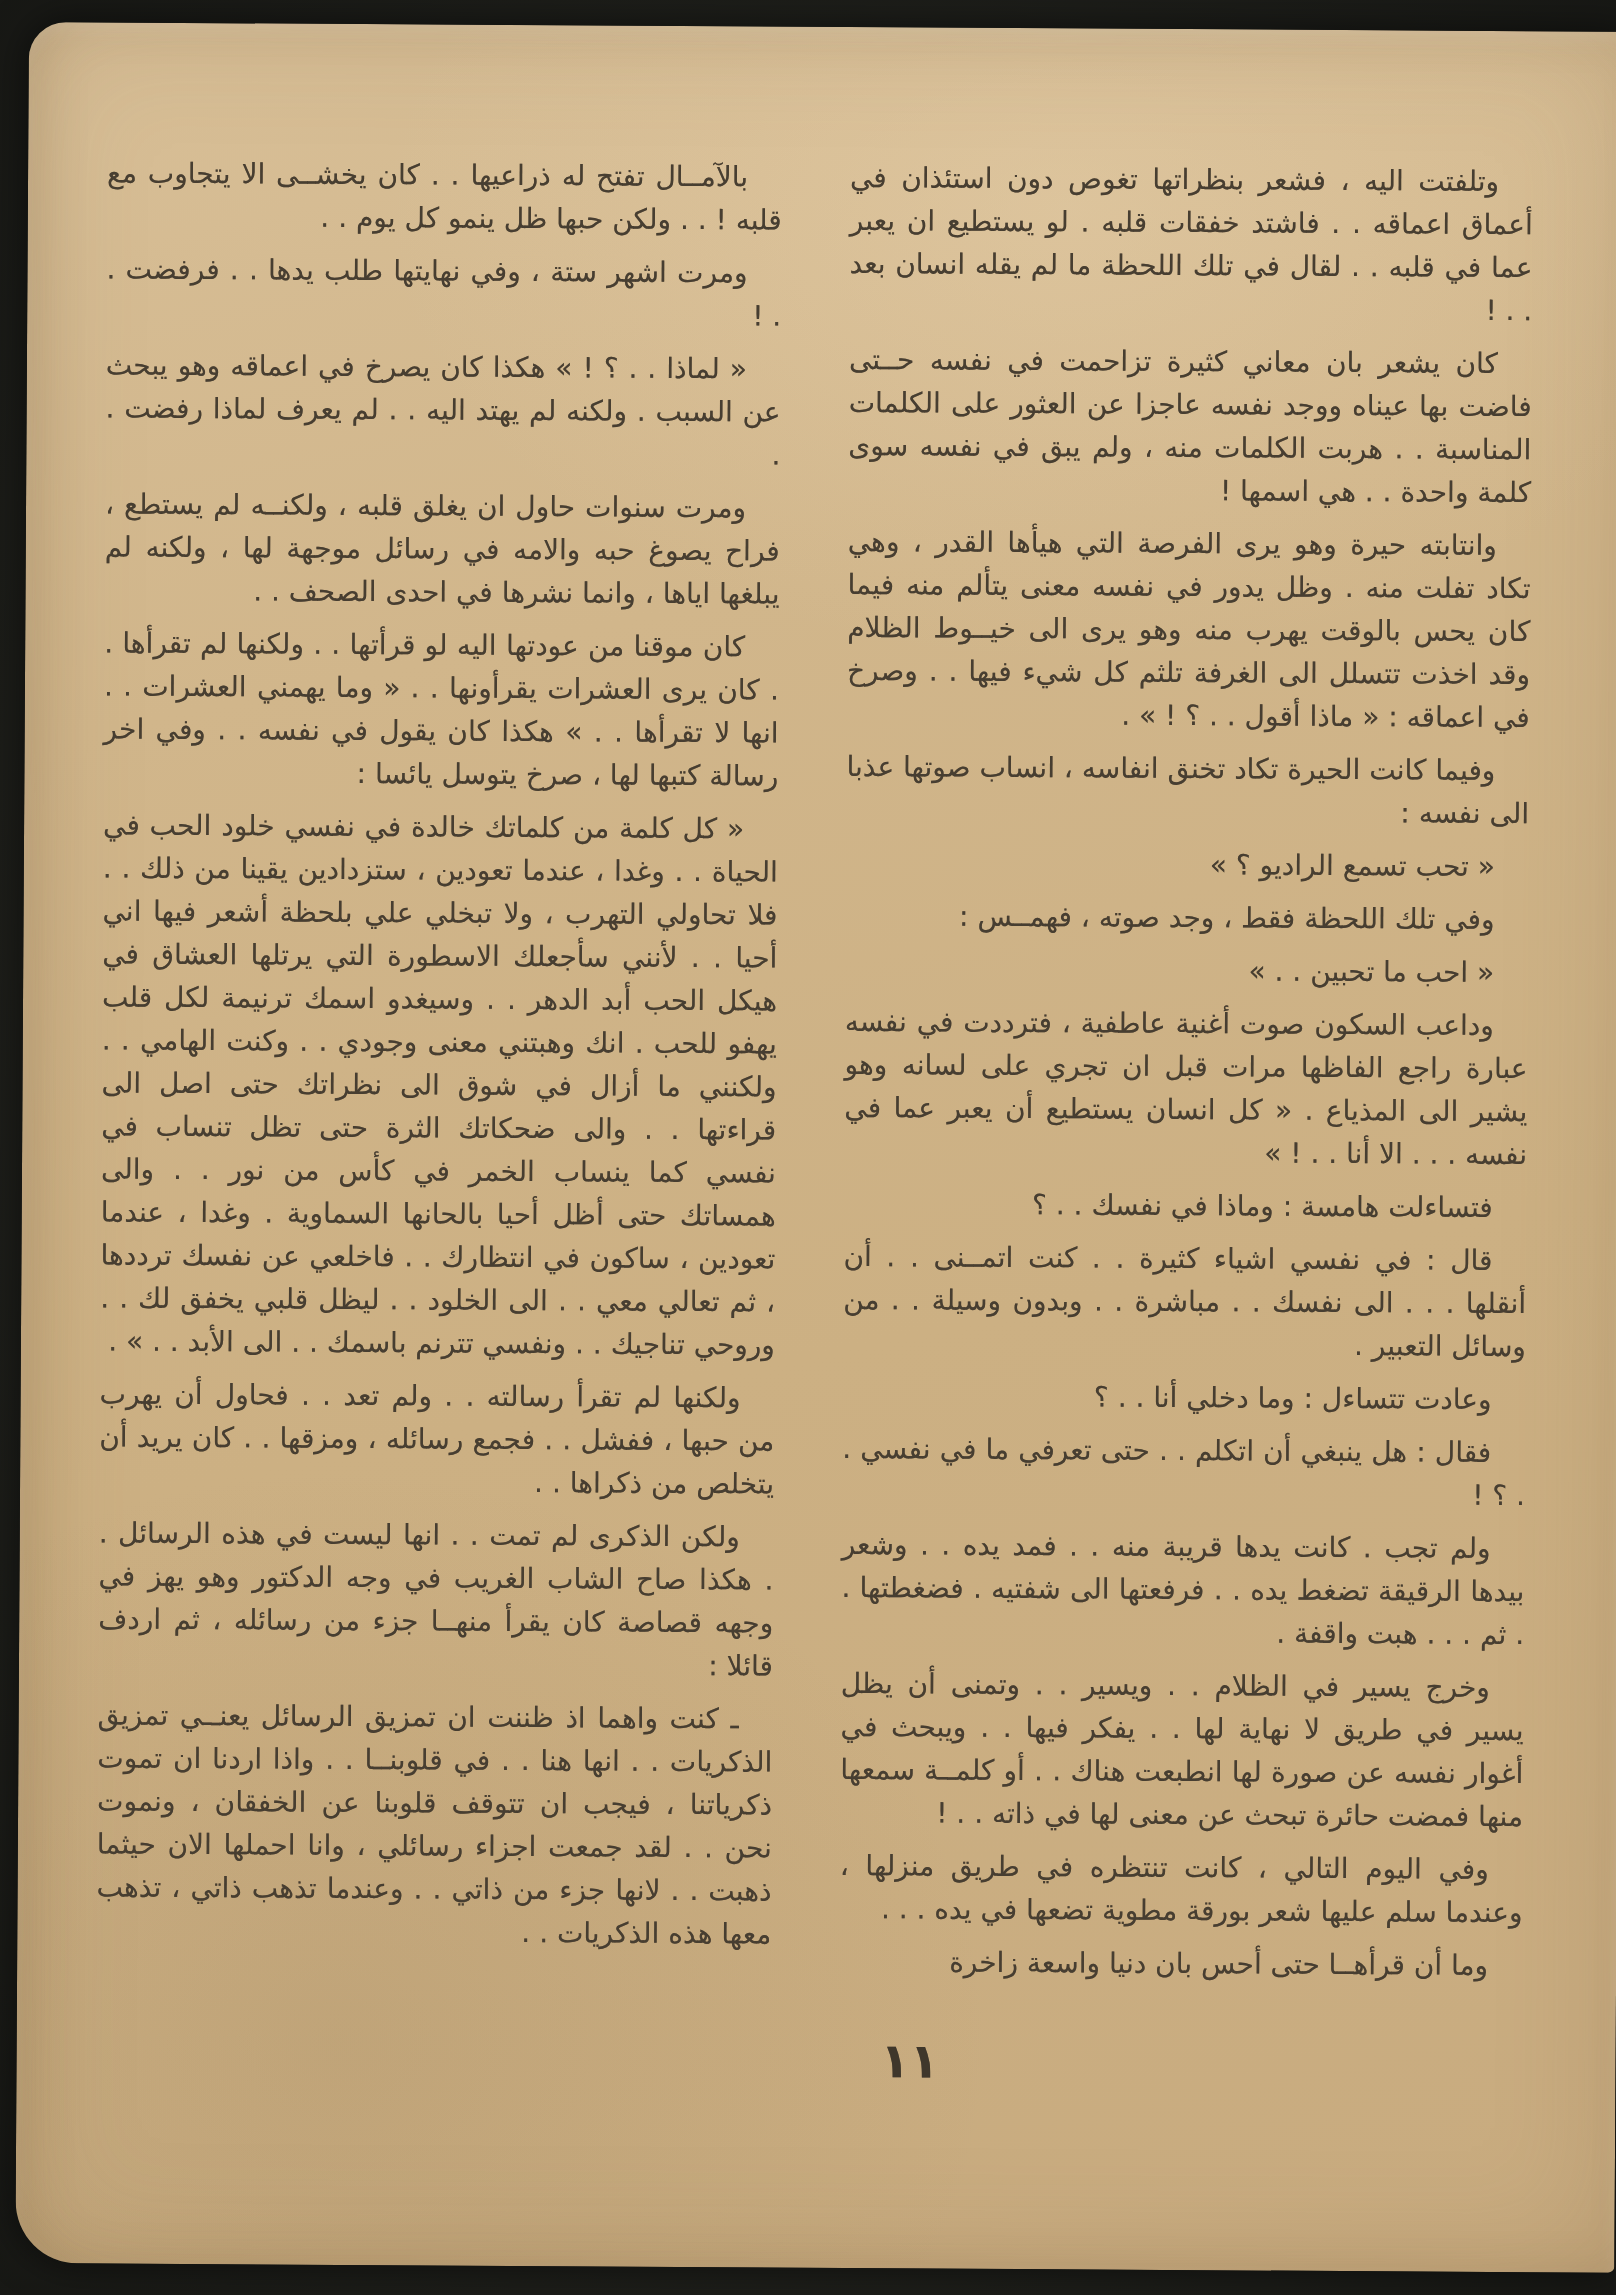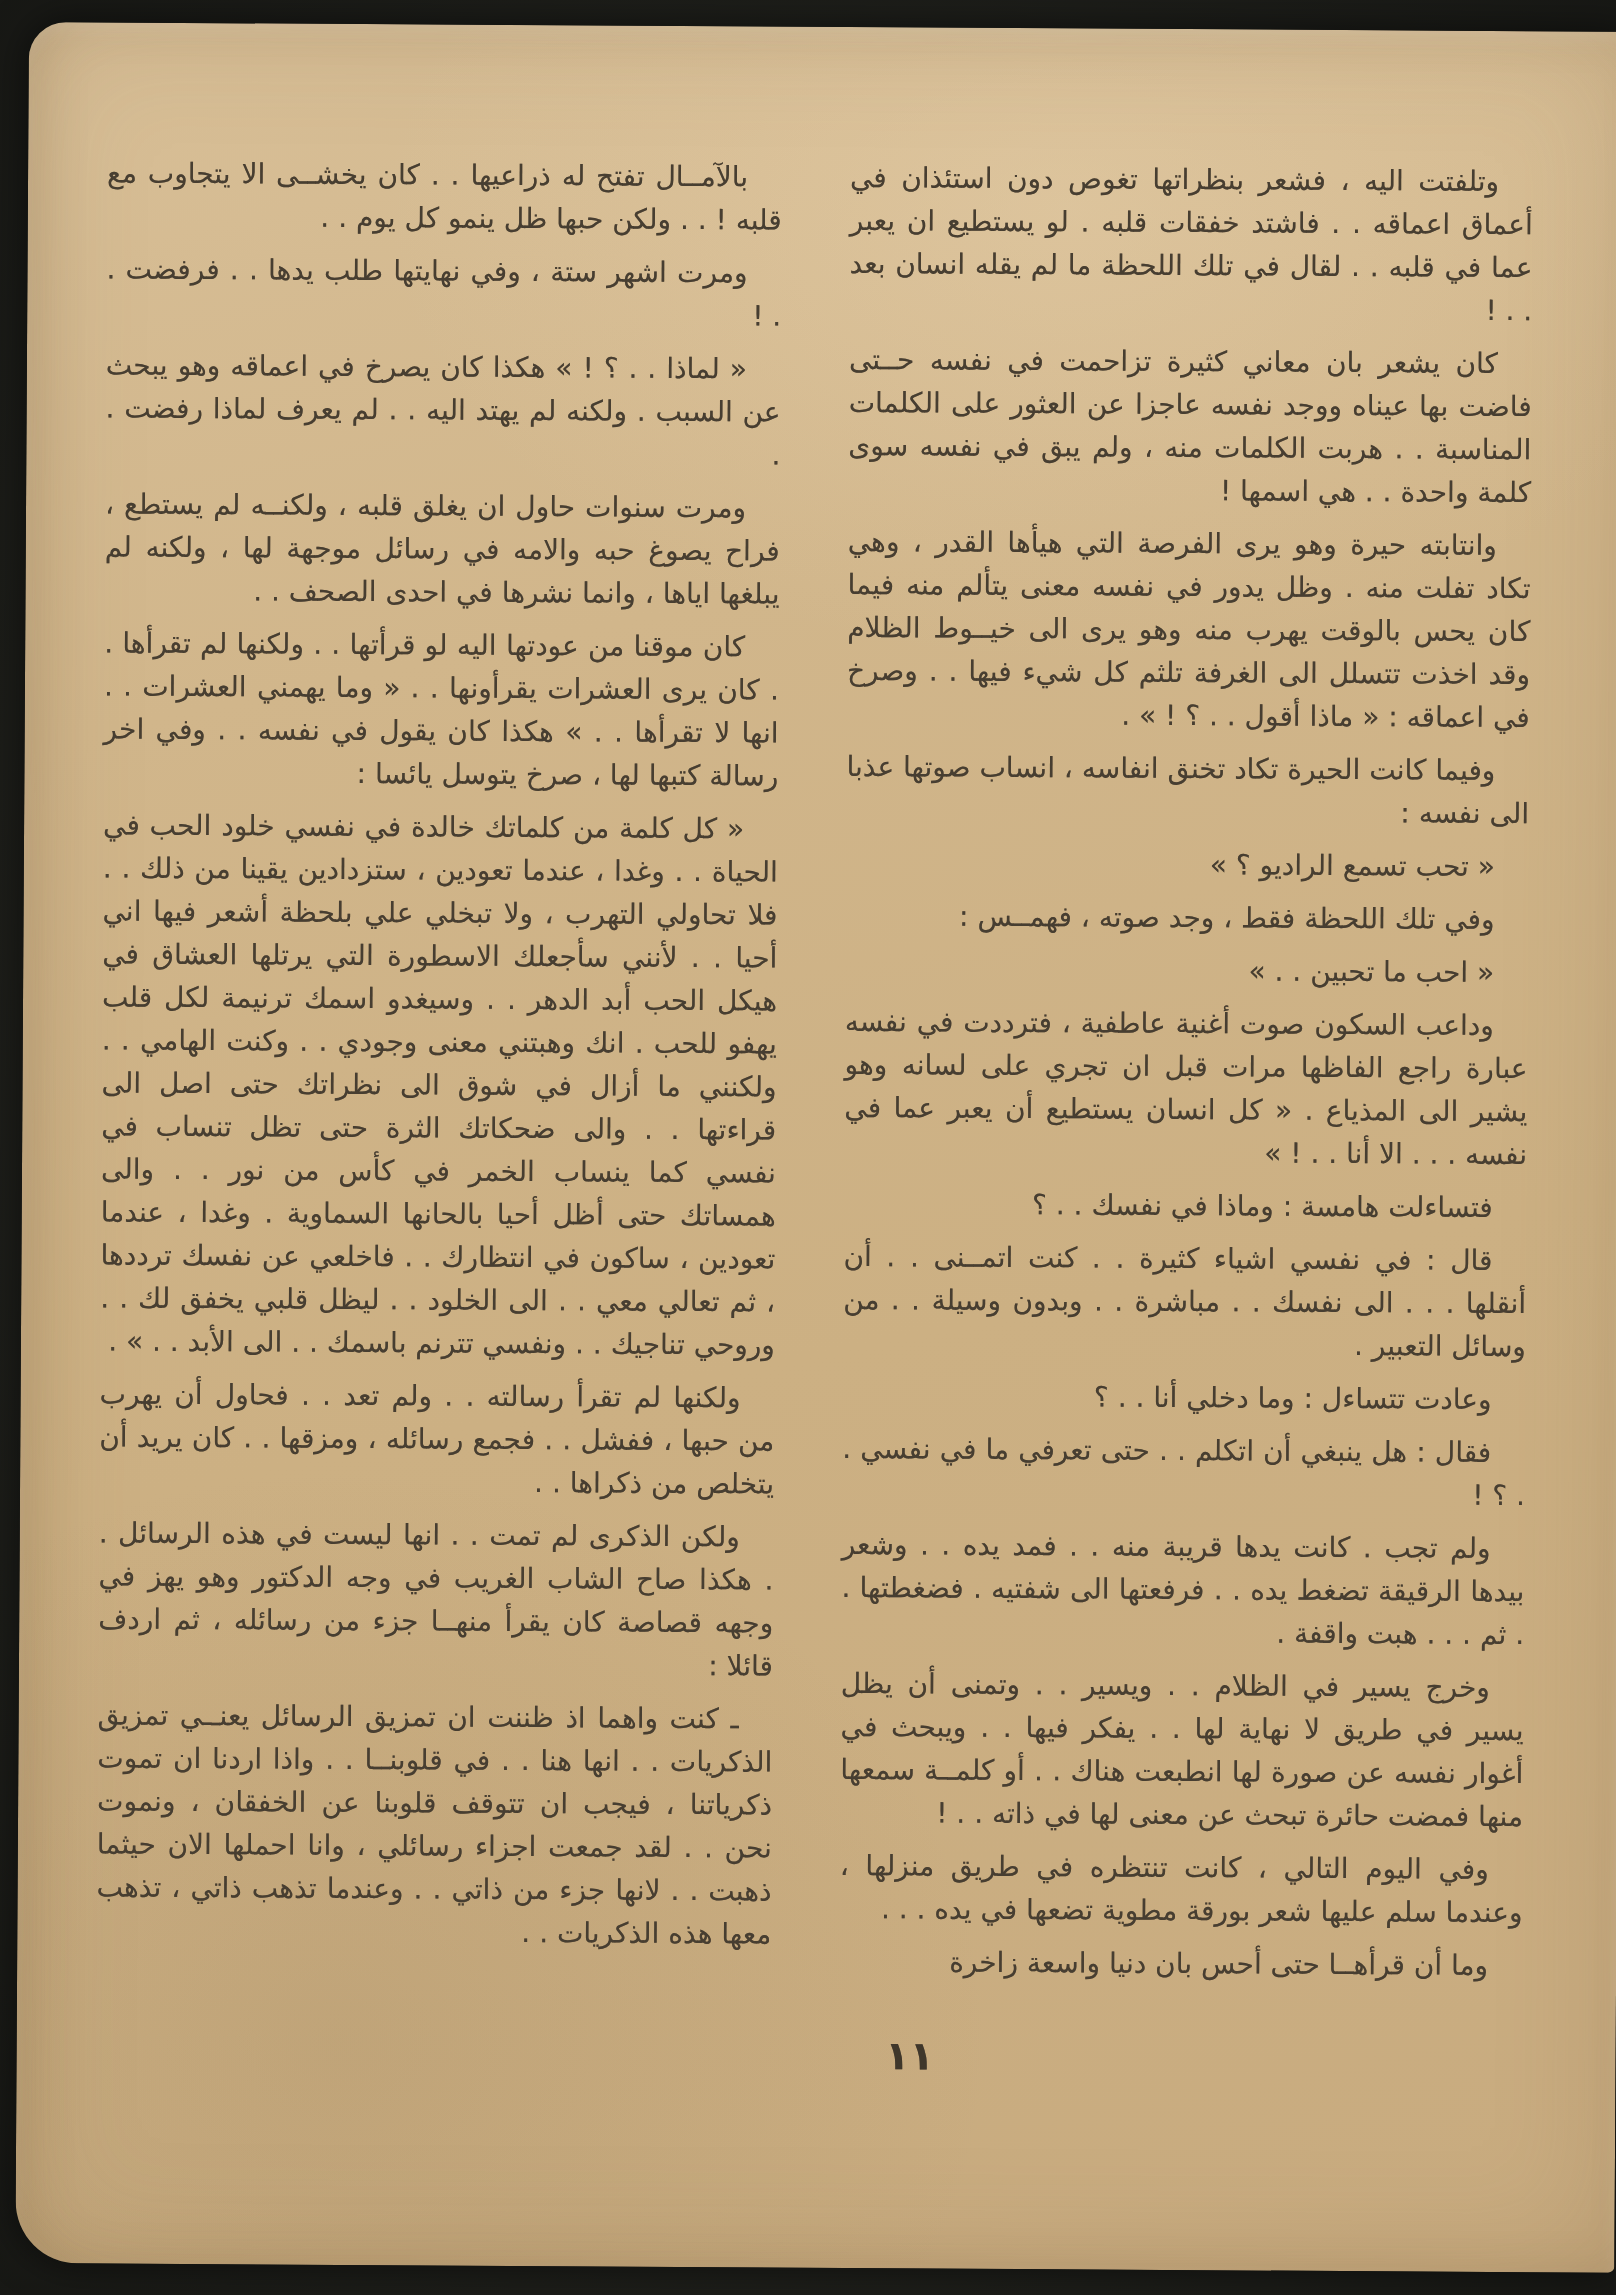--- a/index.html
+++ b/index.html
@@ -46,21 +46,21 @@
     text-indent:34px;
   }
   .col-right{ top:129px; right:94px; width:683px; }
   .col-left { top:129px; left:79px;  width:675px; }
   .page-number{
     position:absolute;
     left:817px;top:2005px;
     width:152px;
     text-align:center;
     direction:rtl;
-    font-size:40px;
+    font-size:48px;
     font-weight:bold;
     color:#3f372b;
     text-shadow:0 0 0.6px rgba(63,55,43,.6);
   }
 </style>
 </head>
 <body>
 
 <div id="screen">
   <div class="paper">

